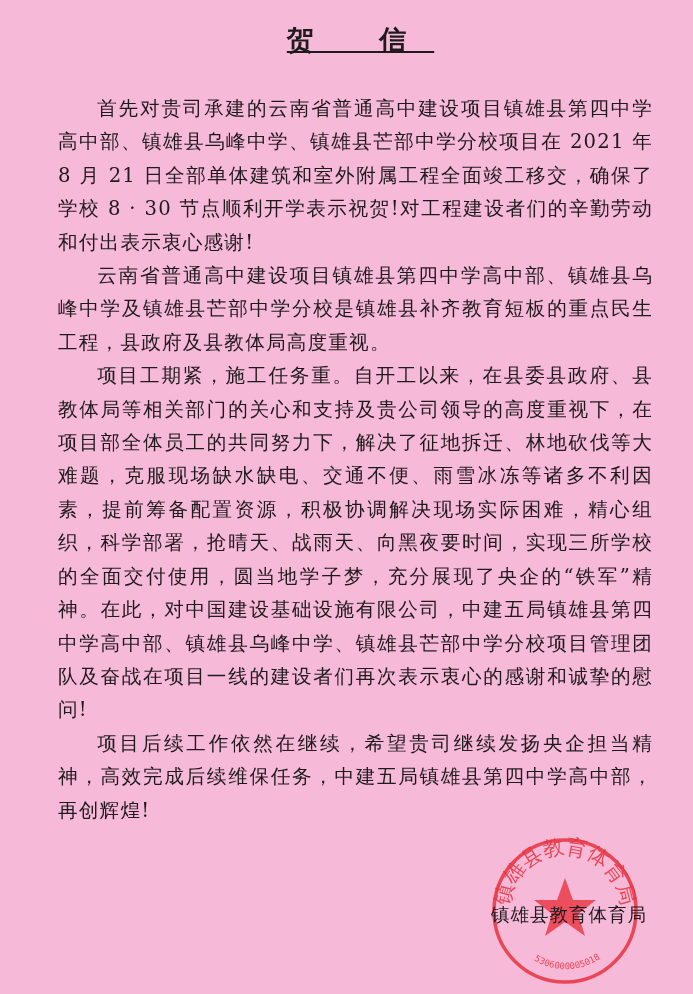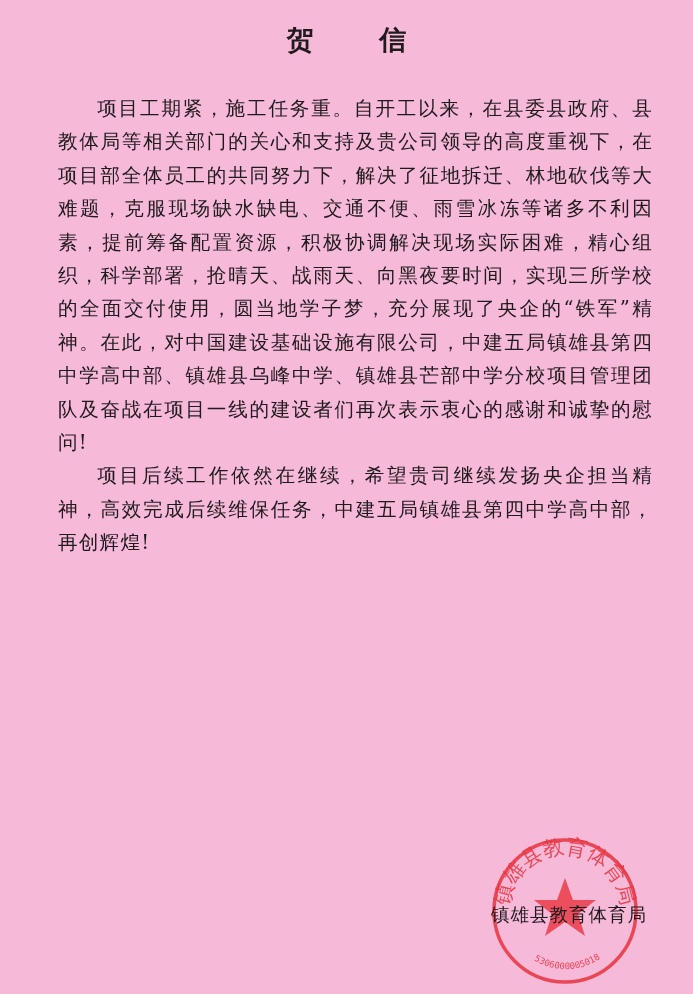--- a/index.html
+++ b/index.html
@@ -9,20 +9,21 @@
       position: relative; overflow: hidden;
       font-family: "DejaVu Serif", "Liberation Serif", serif;
       color: #1e1a1e;
     }
     .title {
       position: absolute; top: 22px; left: 0; width: 693px;
       text-align: center;
       font-family: "DejaVu Sans", sans-serif;
       font-weight: bold; font-size: 27px; letter-spacing: 28px;
       text-indent: 28px;
+      text-decoration: underline;
     }
     .body-text {
       position: absolute; left: 58px; top: 92px; width: 595px;
       font-size: 19.6px; line-height: 33.4px;
       letter-spacing: 1.2px;
       text-align: justify;
     }
     .body-text p { margin: 0; }
     .body-text .para { text-indent: 2em; }
     .seal {
@@ -34,20 +35,22 @@
       text-align: right; font-size: 18.5px; line-height: 34px;
       letter-spacing: 1px;
     }
   </style>
 </head>
 <body>
 
 <div class="title">贺 信</div>
 
 <div class="body-text">
+  <p class="para">首先对贵司承建的云南省普通高中建设项目镇雄县第四中学高中部、镇雄县乌峰中学、镇雄县芒部中学分校项目在 2021 年 8 月 21 日全部单体建筑和室外附属工程全面竣工移交，确保了学校 8 · 30 节点顺利开学表示祝贺!对工程建设者们的辛勤劳动和付出表示衷心感谢!</p>
+  <p class="para">云南省普通高中建设项目镇雄县第四中学高中部、镇雄县乌峰中学及镇雄县芒部中学分校是镇雄县补齐教育短板的重点民生工程，县政府及县教体局高度重视。</p>
   <p class="para">项目工期紧，施工任务重。自开工以来，在县委县政府、县教体局等相关部门的关心和支持及贵公司领导的高度重视下，在项目部全体员工的共同努力下，解决了征地拆迁、林地砍伐等大难题，克服现场缺水缺电、交通不便、雨雪冰冻等诸多不利因素，提前筹备配置资源，积极协调解决现场实际困难，精心组织，科学部署，抢晴天、战雨天、向黑夜要时间，实现三所学校的全面交付使用，圆当地学子梦，充分展现了央企的“铁军”精神。在此，对中国建设基础设施有限公司，中建五局镇雄县第四中学高中部、镇雄县乌峰中学、镇雄县芒部中学分校项目管理团队及奋战在项目一线的建设者们再次表示衷心的感谢和诚挚的慰问!</p>
   <p class="para">项目后续工作依然在继续，希望贵司继续发扬央企担当精神，高效完成后续维保任务，中建五局镇雄县第四中学高中部，再创辉煌!</p>
 </div>
 
 <svg class="seal" viewBox="0 0 150 150">
   <defs>
     <path id="sealArc" d="M 22 92 A 56 56 0 1 1 128 92"></path>
     <path id="numArc" d="M 36 118 A 60 60 0 0 0 118 116"></path>
   </defs>
   <circle cx="75" cy="75" r="71" fill="none" stroke="#e8333f" stroke-width="3.5" opacity="0.85"></circle>

